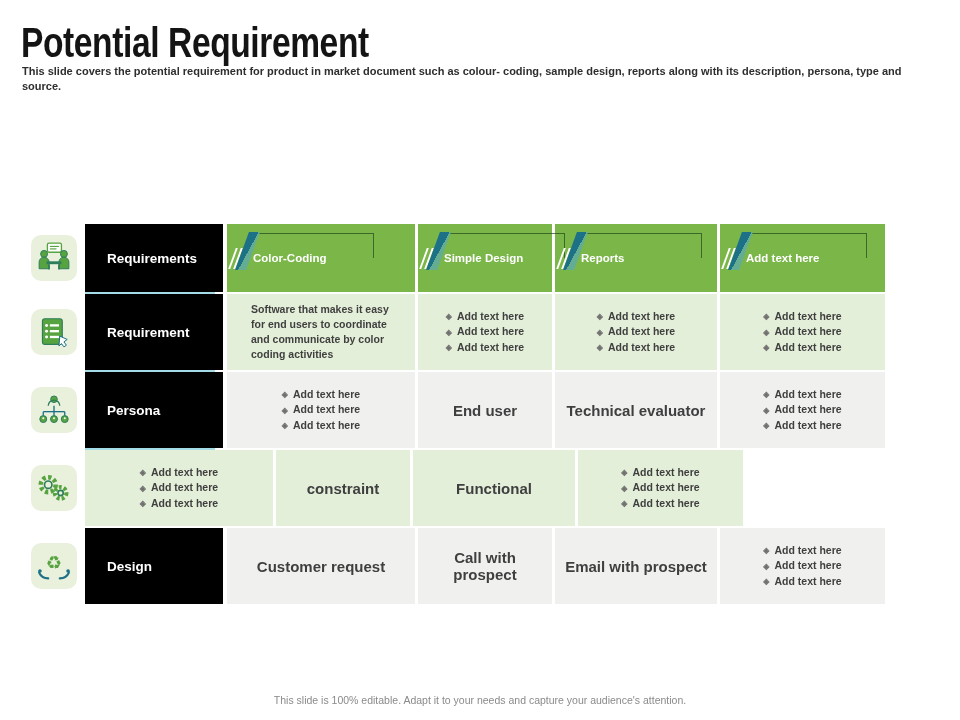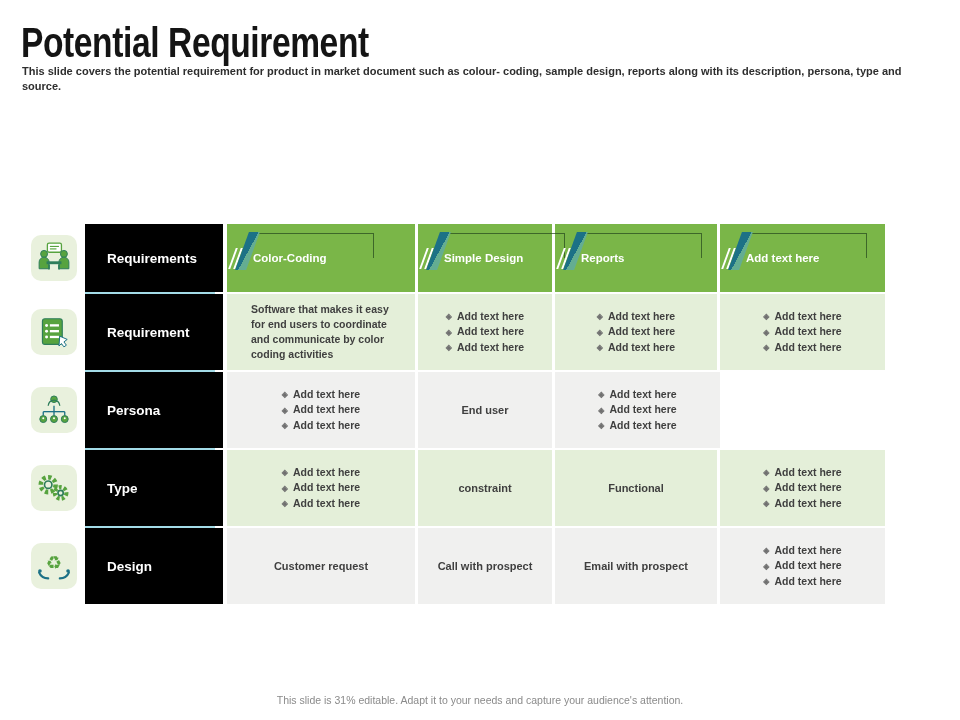--- a/index.html
+++ b/index.html
@@ -37,21 +37,21 @@
   .slash{position:absolute;left:2px;top:7px;width:34px;height:42px;z-index:2;}
   .slash i{position:absolute;display:block;}
   .slash .bar{left:13px;top:1px;width:11px;height:38px;transform:skewX(-20deg);
               background:linear-gradient(100deg,#1c7186 55%,#64ad92 55%);}
   .slash .w1{left:3px;top:17px;width:2px;height:21px;background:#ffffff;transform:skewX(-20deg);}
   .slash .w2{left:8px;top:17px;width:2px;height:21px;background:#ffffff;transform:skewX(-20deg);}
 
   
   .b.green{background:#e4efd9;} .b.gray{background:#f0f0ef;}
   .para{padding:0 16px 0 24px;font-size:10.5px;font-weight:700;color:#3f3f3f;line-height:1.42;text-align:left;}
-  .single{text-align:center;font-size:11px;font-weight:600;color:#3f3f3f;padding:0 8px;}
+  .single{text-align:center;font-size:15px;font-weight:600;color:#3f3f3f;padding:0 8px;}
   ul.bullets{list-style:none;margin:0 auto;padding:0;width:max-content;}
   ul.bullets li{font-size:10.5px;font-weight:600;color:#3f3f3f;line-height:1.45;text-align:left;display:flex;align-items:center;}
   .dia{font-size:8px;color:#6f6f6f;margin-right:5px;position:relative;top:0.5px;}
 </style>
 </head>
 <body>
 
 <div class="slide">
   <h1 class="title">Potential Requirement</h1>
   <p class="subtitle">This slide covers the potential requirement for product in market document such as colour- coding, sample design, reports along with its description, persona, type and source.</p>
@@ -183,41 +183,41 @@
         <div class="cell b gray c0">
           <ul class="bullets">
             <li><span class="dia">◈</span>Add text here</li>
             <li><span class="dia">◈</span>Add text here</li>
             <li><span class="dia">◈</span>Add text here</li>
           </ul>
         </div>
         <div class="cell b gray c1">
           <div class="single">End user</div>
         </div>
+        <div class="cell b gray c2">
+          <div class="single">Technical evaluator</div>
+        </div>
         <div class="cell b gray c3">
           <ul class="bullets">
             <li><span class="dia">◈</span>Add text here</li>
             <li><span class="dia">◈</span>Add text here</li>
             <li><span class="dia">◈</span>Add text here</li>
           </ul>
         </div>
       </div>
       <div class="t-row">
         <div class="icon-cell">
           <div class="icon-tile">
             <svg width="38" height="38" viewBox="0 0 46 46">
               <circle cx="16" cy="19" r="9" fill="none" stroke="#57a33f" stroke-width="5.5" stroke-dasharray="4 3"></circle>
               <circle cx="16" cy="19" r="4.5" fill="none" stroke="#2e7d5b" stroke-width="2"></circle>
               <circle cx="31" cy="29" r="7" fill="none" stroke="#57a33f" stroke-width="5" stroke-dasharray="3.4 2.6"></circle>
               <circle cx="31" cy="29" r="3.2" fill="none" stroke="#2e7d5b" stroke-width="2"></circle>
             </svg>
           </div>
-        </div>
-        <div class="label-cell">
-          <span>Type</span>
         </div>
         <div class="cell b green c0">
           <ul class="bullets">
             <li><span class="dia">◈</span>Add text here</li>
             <li><span class="dia">◈</span>Add text here</li>
             <li><span class="dia">◈</span>Add text here</li>
           </ul>
         </div>
         <div class="cell b green c1">
           <div class="single">constraint</div>
@@ -260,14 +260,14 @@
         <div class="cell b gray c3">
           <ul class="bullets">
             <li><span class="dia">◈</span>Add text here</li>
             <li><span class="dia">◈</span>Add text here</li>
             <li><span class="dia">◈</span>Add text here</li>
           </ul>
         </div>
       </div>
     </div>
 
-  <div class="footer">This slide is 31% editable. Adapt it to your needs and capture your audience's attention.</div>
+  <div class="footer">This slide is 100% editable. Adapt it to your needs and capture your audience's attention.</div>
 </div>
 
 </body></html>

